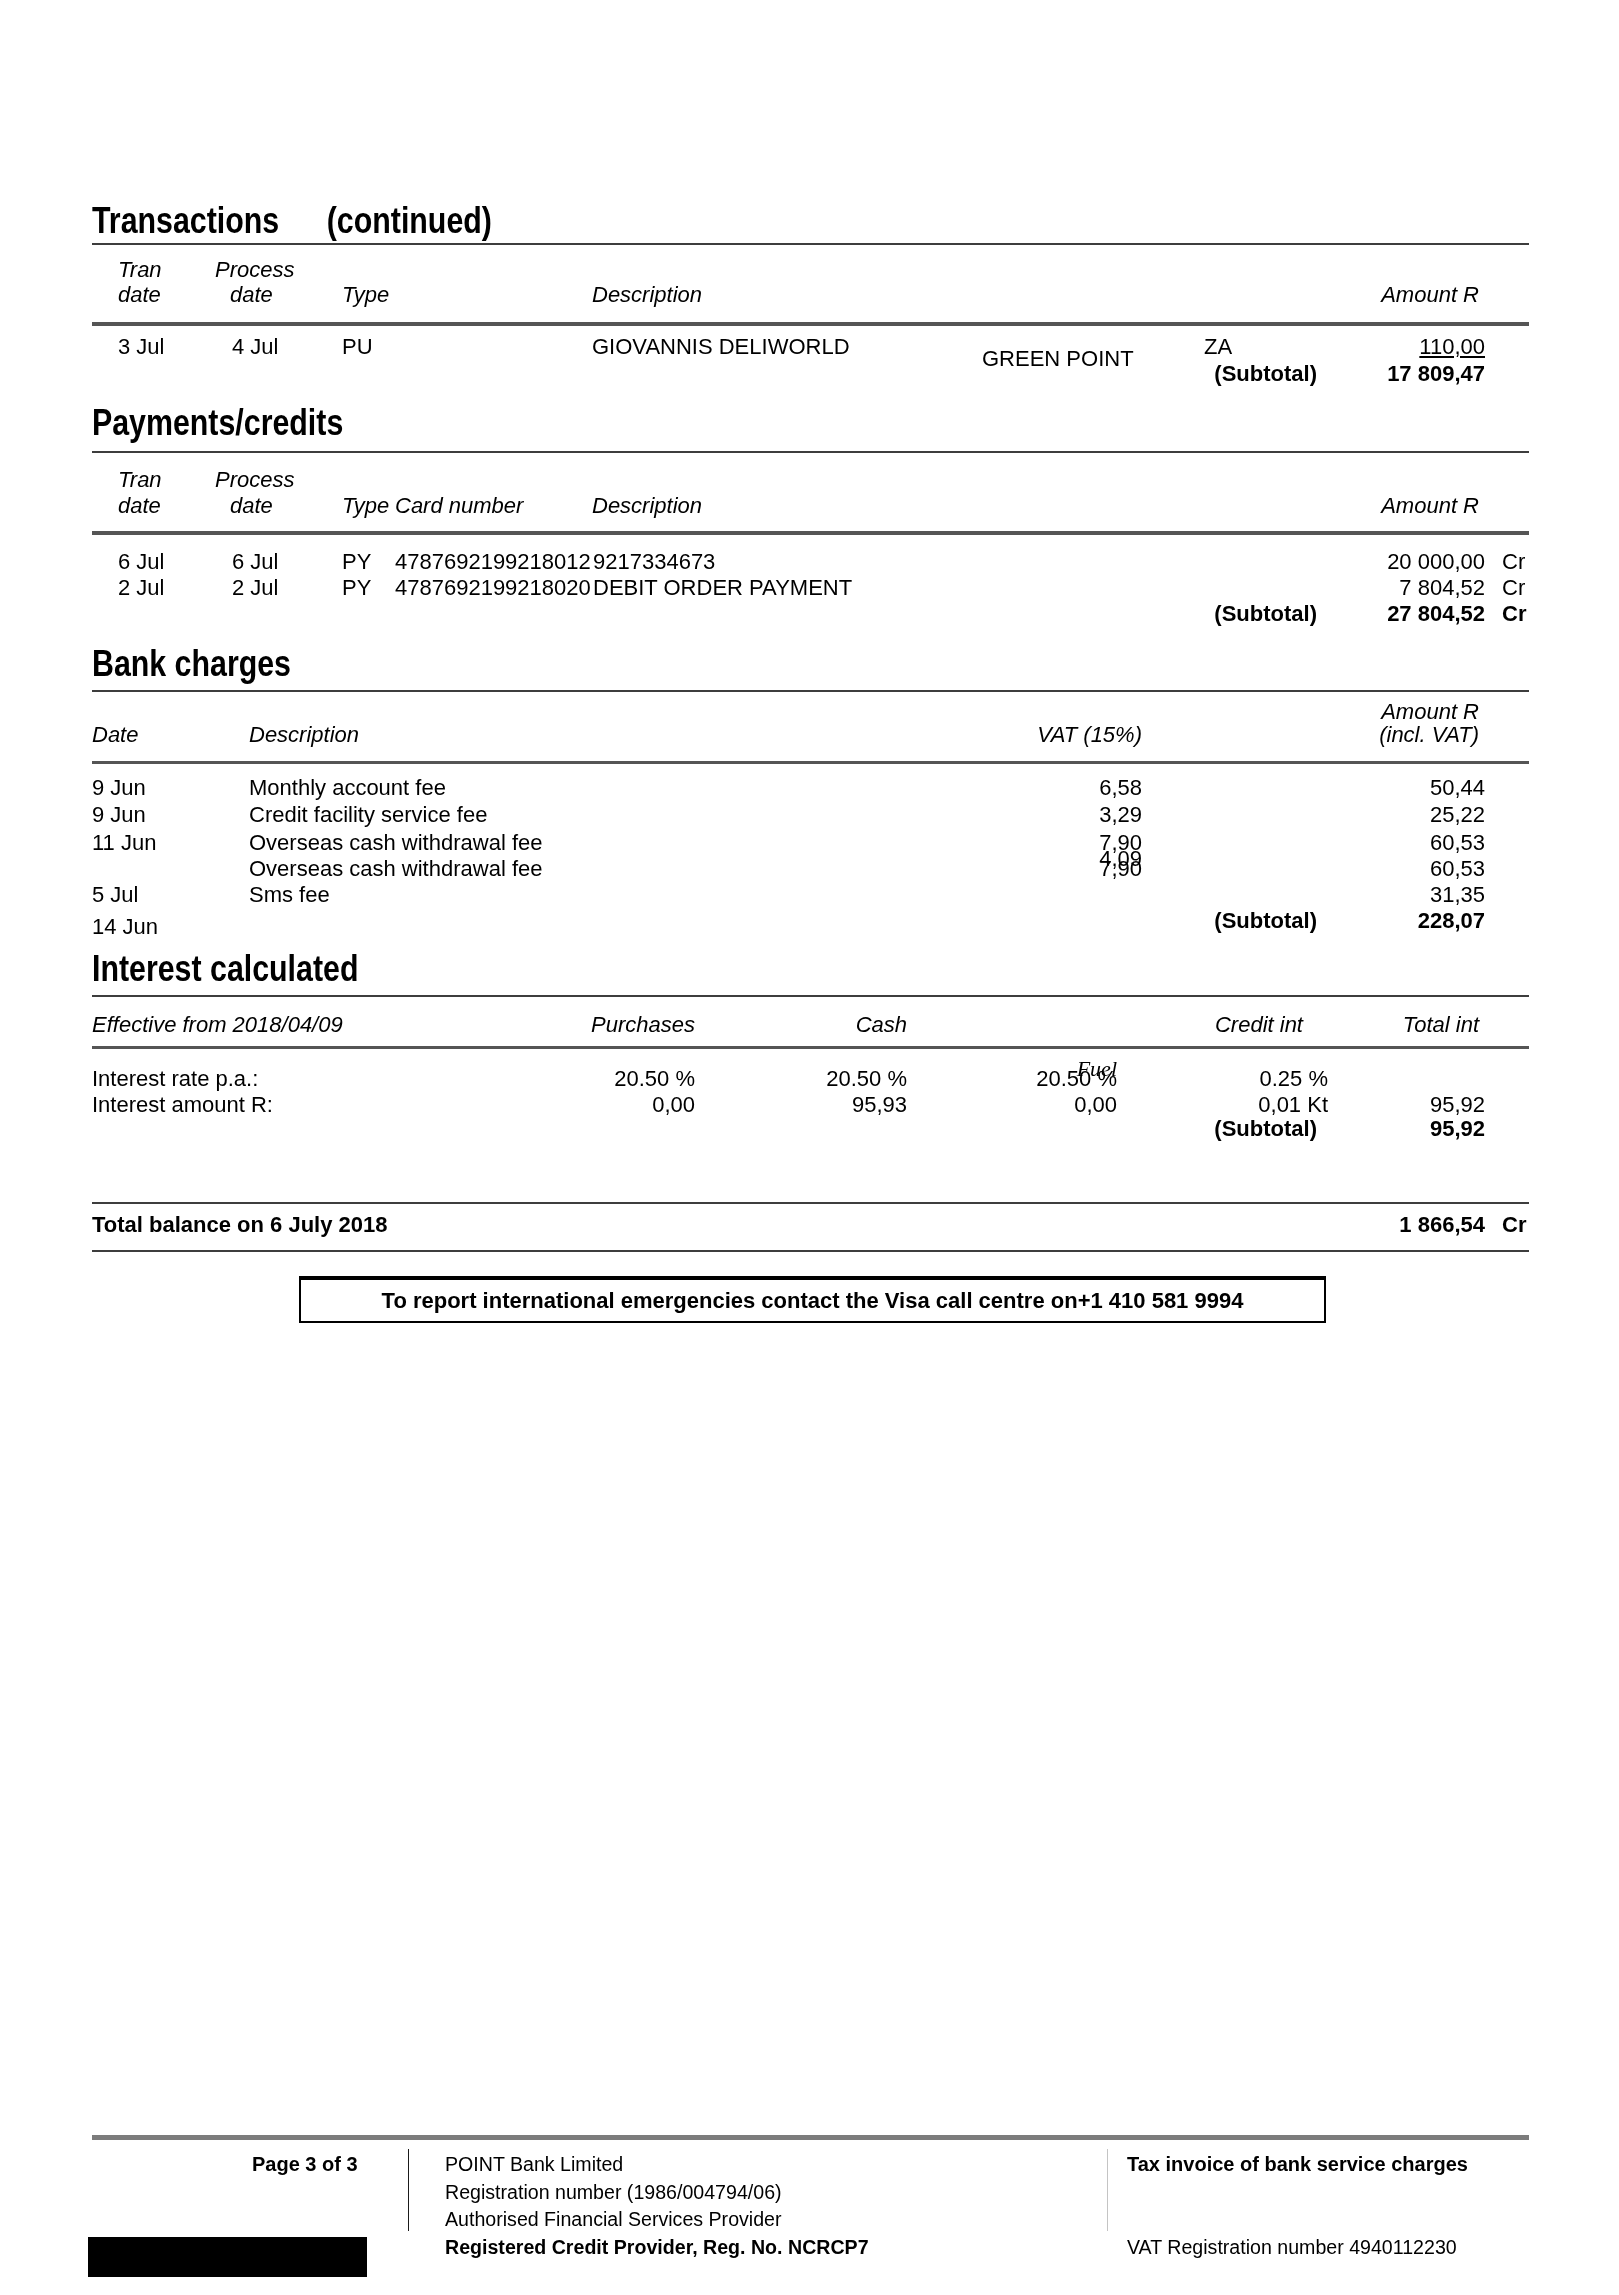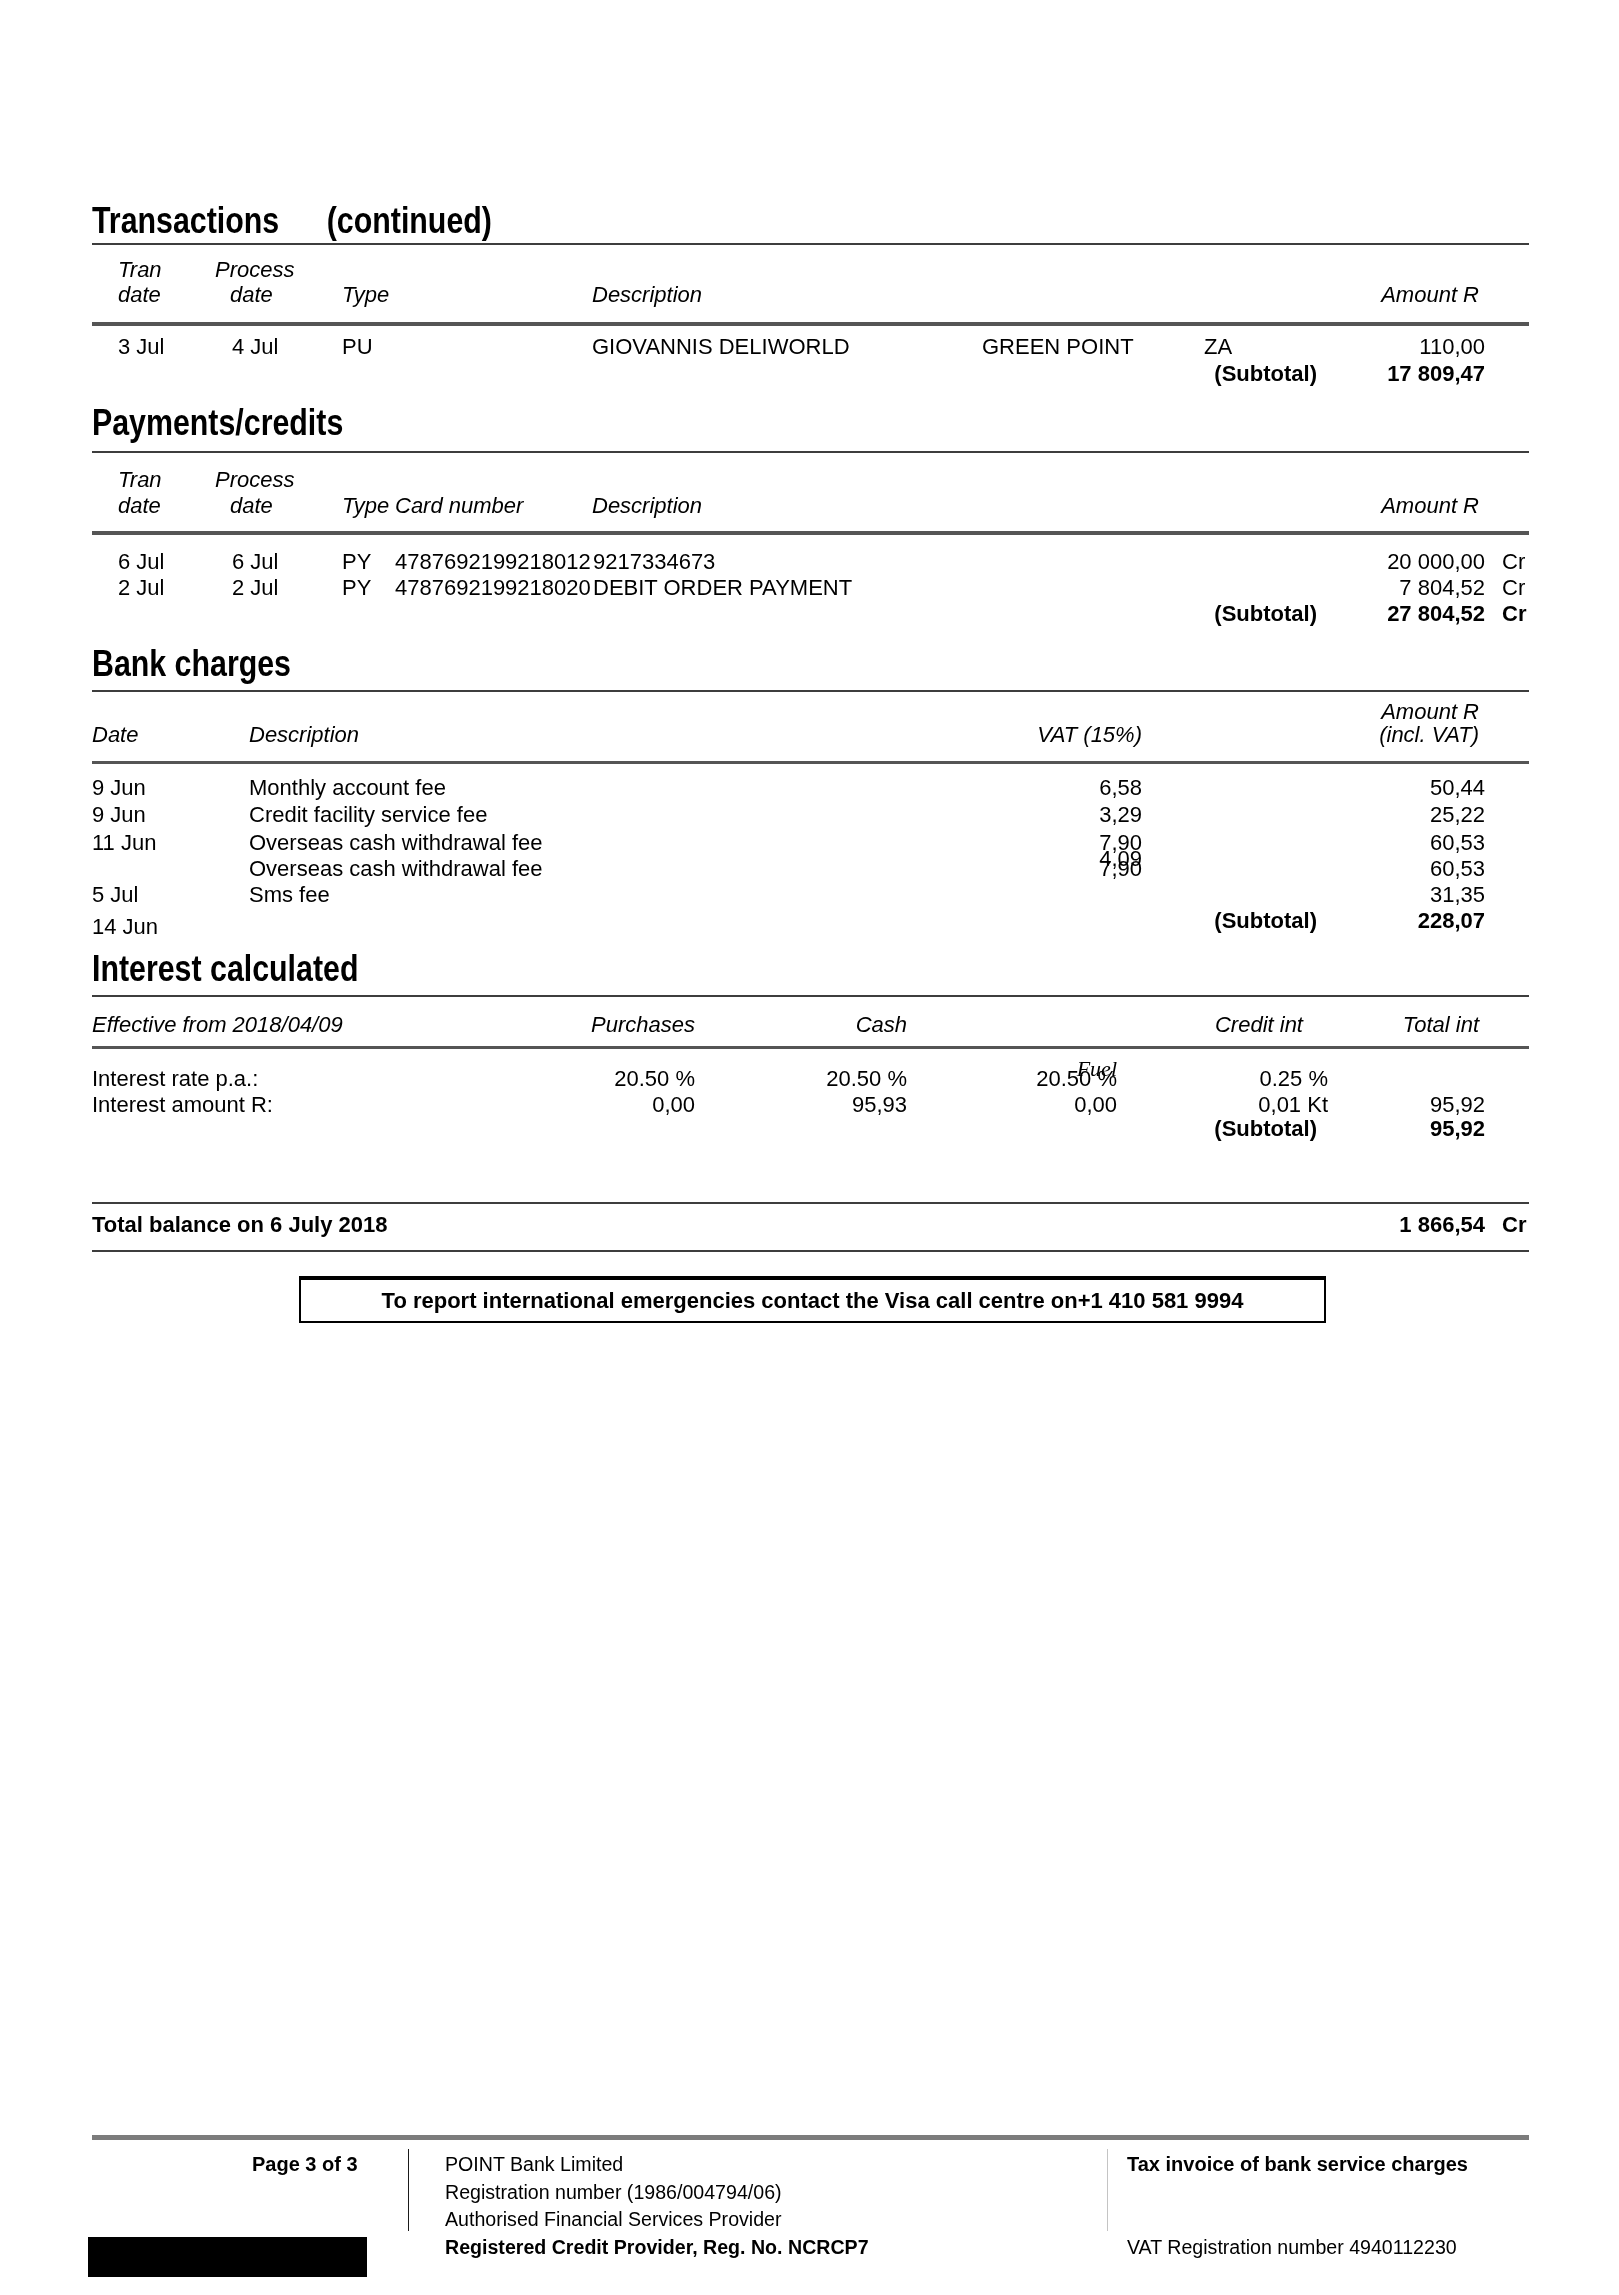--- a/index.html
+++ b/index.html
@@ -54,23 +54,23 @@
   <div class="t i" style="left:230px; top:284px;">date</div>
   <div class="t i" style="left:342px; top:284px;">Type</div>
   <div class="t i" style="left:592px; top:284px;">Description</div>
   <div class="t i ra" style="right:141px; top:284px;">Amount R</div>
   <div class="hr thick" style="top:322px; height:3.9px;"></div>
 
   <div class="t" style="left:118px; top:336px;">3 Jul</div>
   <div class="t" style="left:232px; top:336px;">4 Jul</div>
   <div class="t" style="left:342px; top:336px;">PU</div>
   <div class="t" style="left:592px; top:336px;">GIOVANNIS DELIWORLD</div>
-  <div class="t" style="left:982px; top:336px;">GREEN POINT</div>
+  <div class="t" style="left:982px; top:348px;">GREEN POINT</div>
   <div class="t" style="left:1204px; top:336px;">ZA</div>
-  <div class="t ra" style="right:135px; top:336px;">110,00</div>
+  <div class="t ra" style="right:135px; top:336px;text-decoration:underline;">110,00</div>
 
   <div class="t b ra" style="right:303px; top:363px;">(Subtotal)</div>
   <div class="t b ra" style="right:135px; top:363px;">17 809,47</div>
 
   <div class="title" style="left:92px; top:404px;">
     <span>Payments/credits</span>
   </div>
   <div class="hr" style="top:451px; height:2px;"></div>
 
   <div class="t i" style="left:118px; top:469px;">Tran</div>

